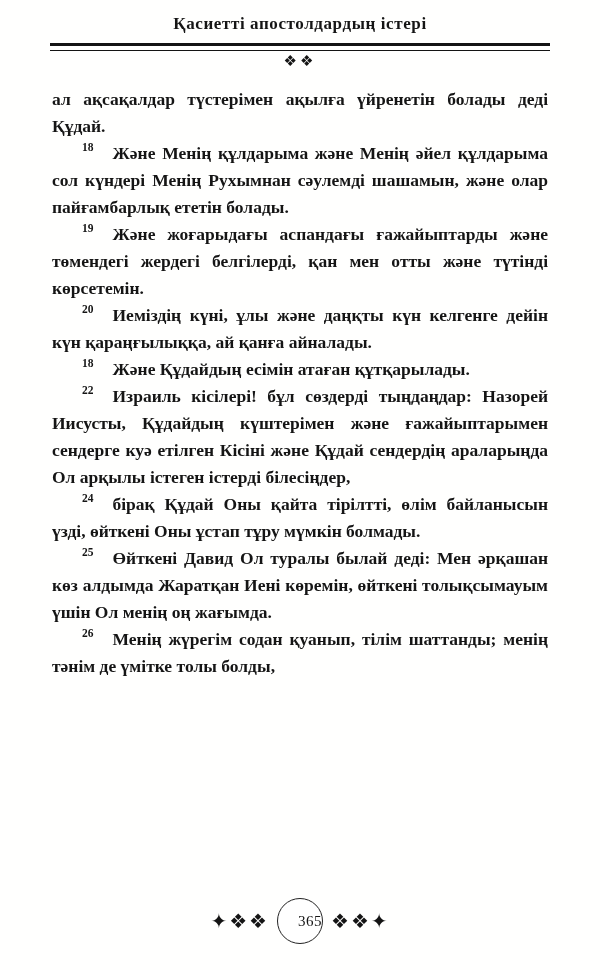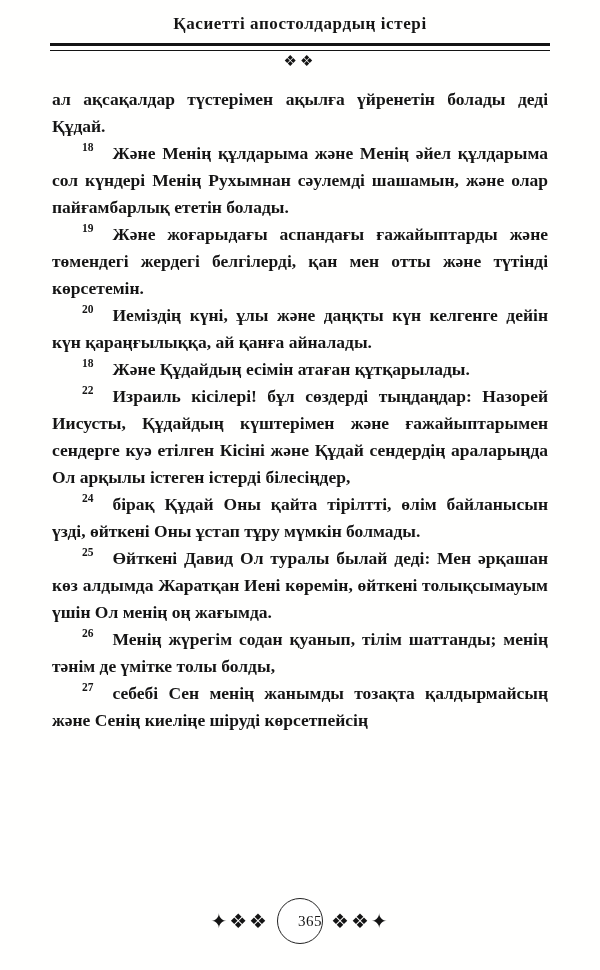--- a/index.html
+++ b/index.html
@@ -109,21 +109,20 @@
   <div class="body">
     <p class="continuation"><span>ал ақсақалдар түстерімен ақылға үйренетін болады деді Құдай.</span></p>
     <p class="verse"><sup class="vnum">18</sup><span>Және Менің құлдарыма және Менің әйел құлдарыма сол күндері Менің Рухымнан сәулемді шашамын, және олар пайғамбарлық ететін болады.</span></p>
     <p class="verse"><sup class="vnum">19</sup><span>Және жоғарыдағы аспандағы ғажайыптарды және төмендегі жердегі белгілерді, қан мен отты және түтінді көрсетемін.</span></p>
     <p class="verse"><sup class="vnum">20</sup><span>Иеміздің күні, ұлы және даңқты күн келгенге дейін күн қараңғылыққа, ай қанға айналады.</span></p>
     <p class="verse"><sup class="vnum">18</sup><span>Және Құдайдың есімін атаған құтқарылады.</span></p>
     <p class="verse"><sup class="vnum">22</sup><span>Израиль кісілері! бұл сөздерді тыңдаңдар: Назорей Иисусты, Құдайдың күштерімен және ғажайыптарымен сендерге куә етілген Кісіні және Құдай сендердің араларыңда Ол арқылы істеген істерді білесіңдер,</span></p>
     <p class="verse"><sup class="vnum">24</sup><span>бірақ Құдай Оны қайта тірілтті, өлім байланысын үзді, өйткені Оны ұстап тұру мүмкін болмады.</span></p>
     <p class="verse"><sup class="vnum">25</sup><span>Өйткені Давид Ол туралы былай деді: Мен әрқашан көз алдымда Жаратқан Иені көремін, өйткені толықсымауым үшін Ол менің оң жағымда.</span></p>
     <p class="verse"><sup class="vnum">26</sup><span>Менің жүрегім содан қуанып, тілім шаттанды; менің тәнім де үмітке толы болды,</span></p>
-    <p class="verse"><sup class="vnum">27</sup><span>себебі Сен менің жанымды тозақта қалдырмайсың және Сенің киеліңе шіруді көрсетпейсің</span></p>
   </div>
 
   <div class="footer">
     <span class="ornament">✦❖❖</span>
     <span class="page-circle">
       <span class="page-number">365</span>
     </span>
     <span class="ornament">❖❖✦</span>
   </div>
 

